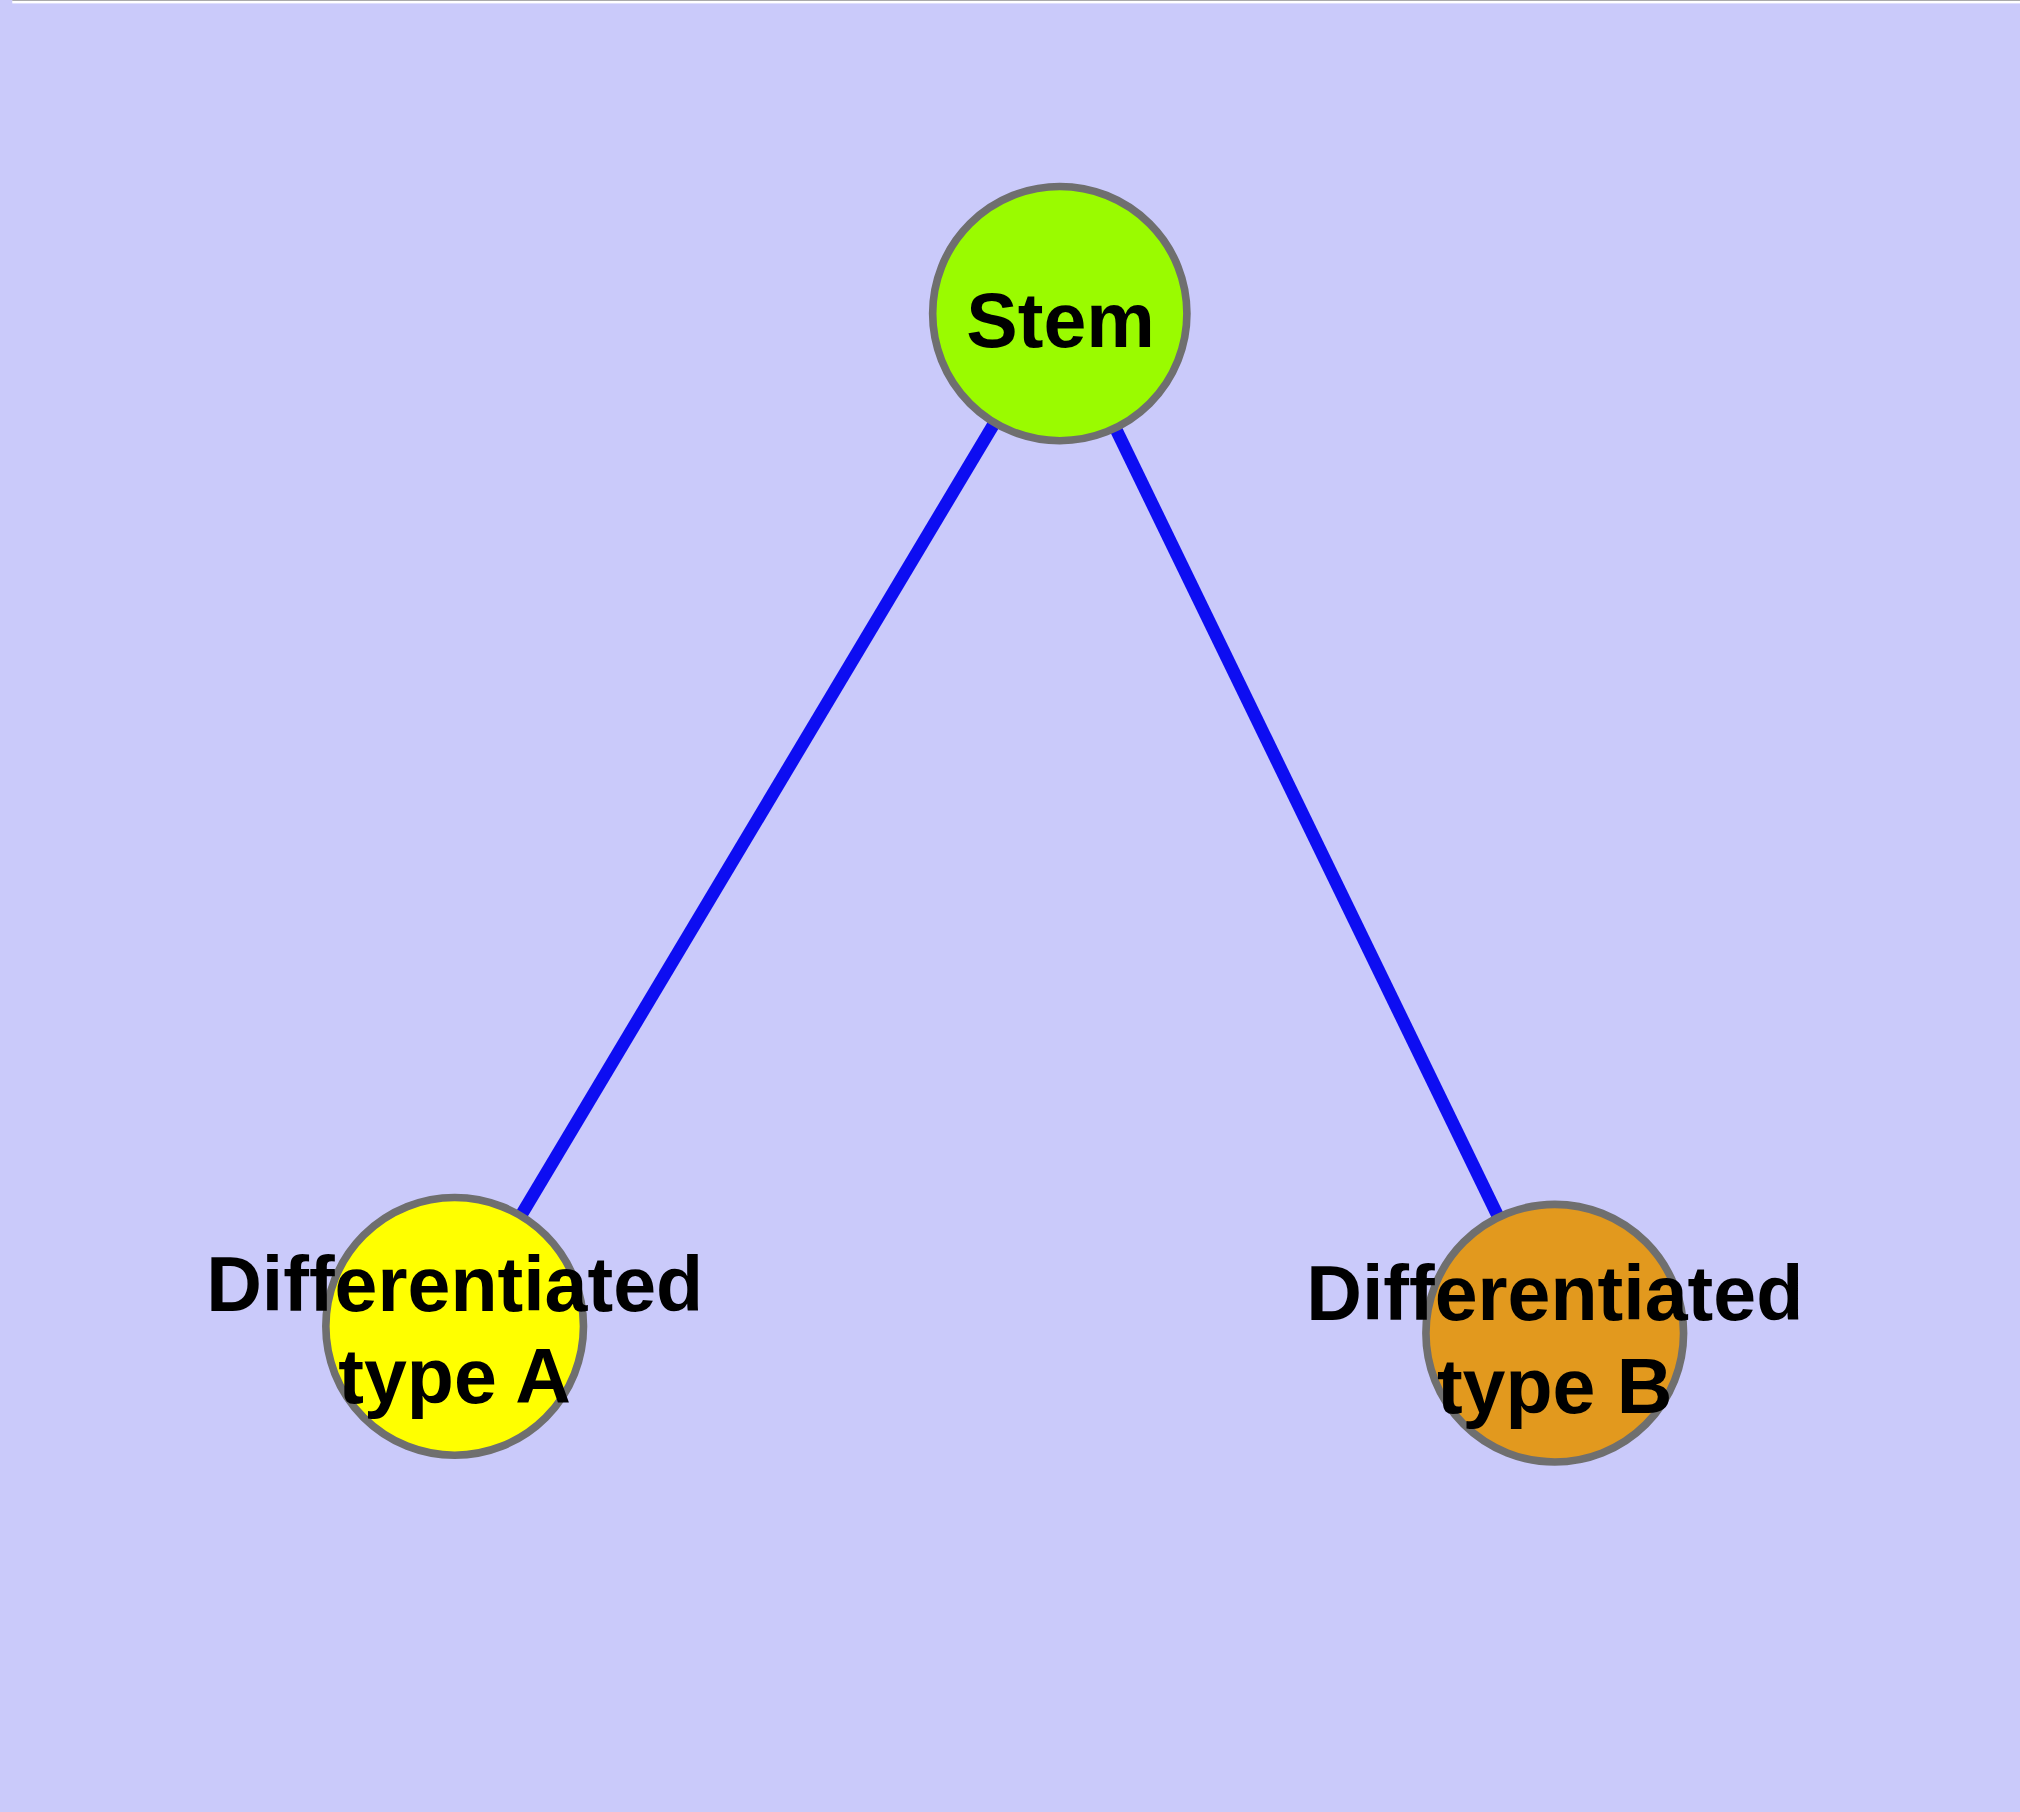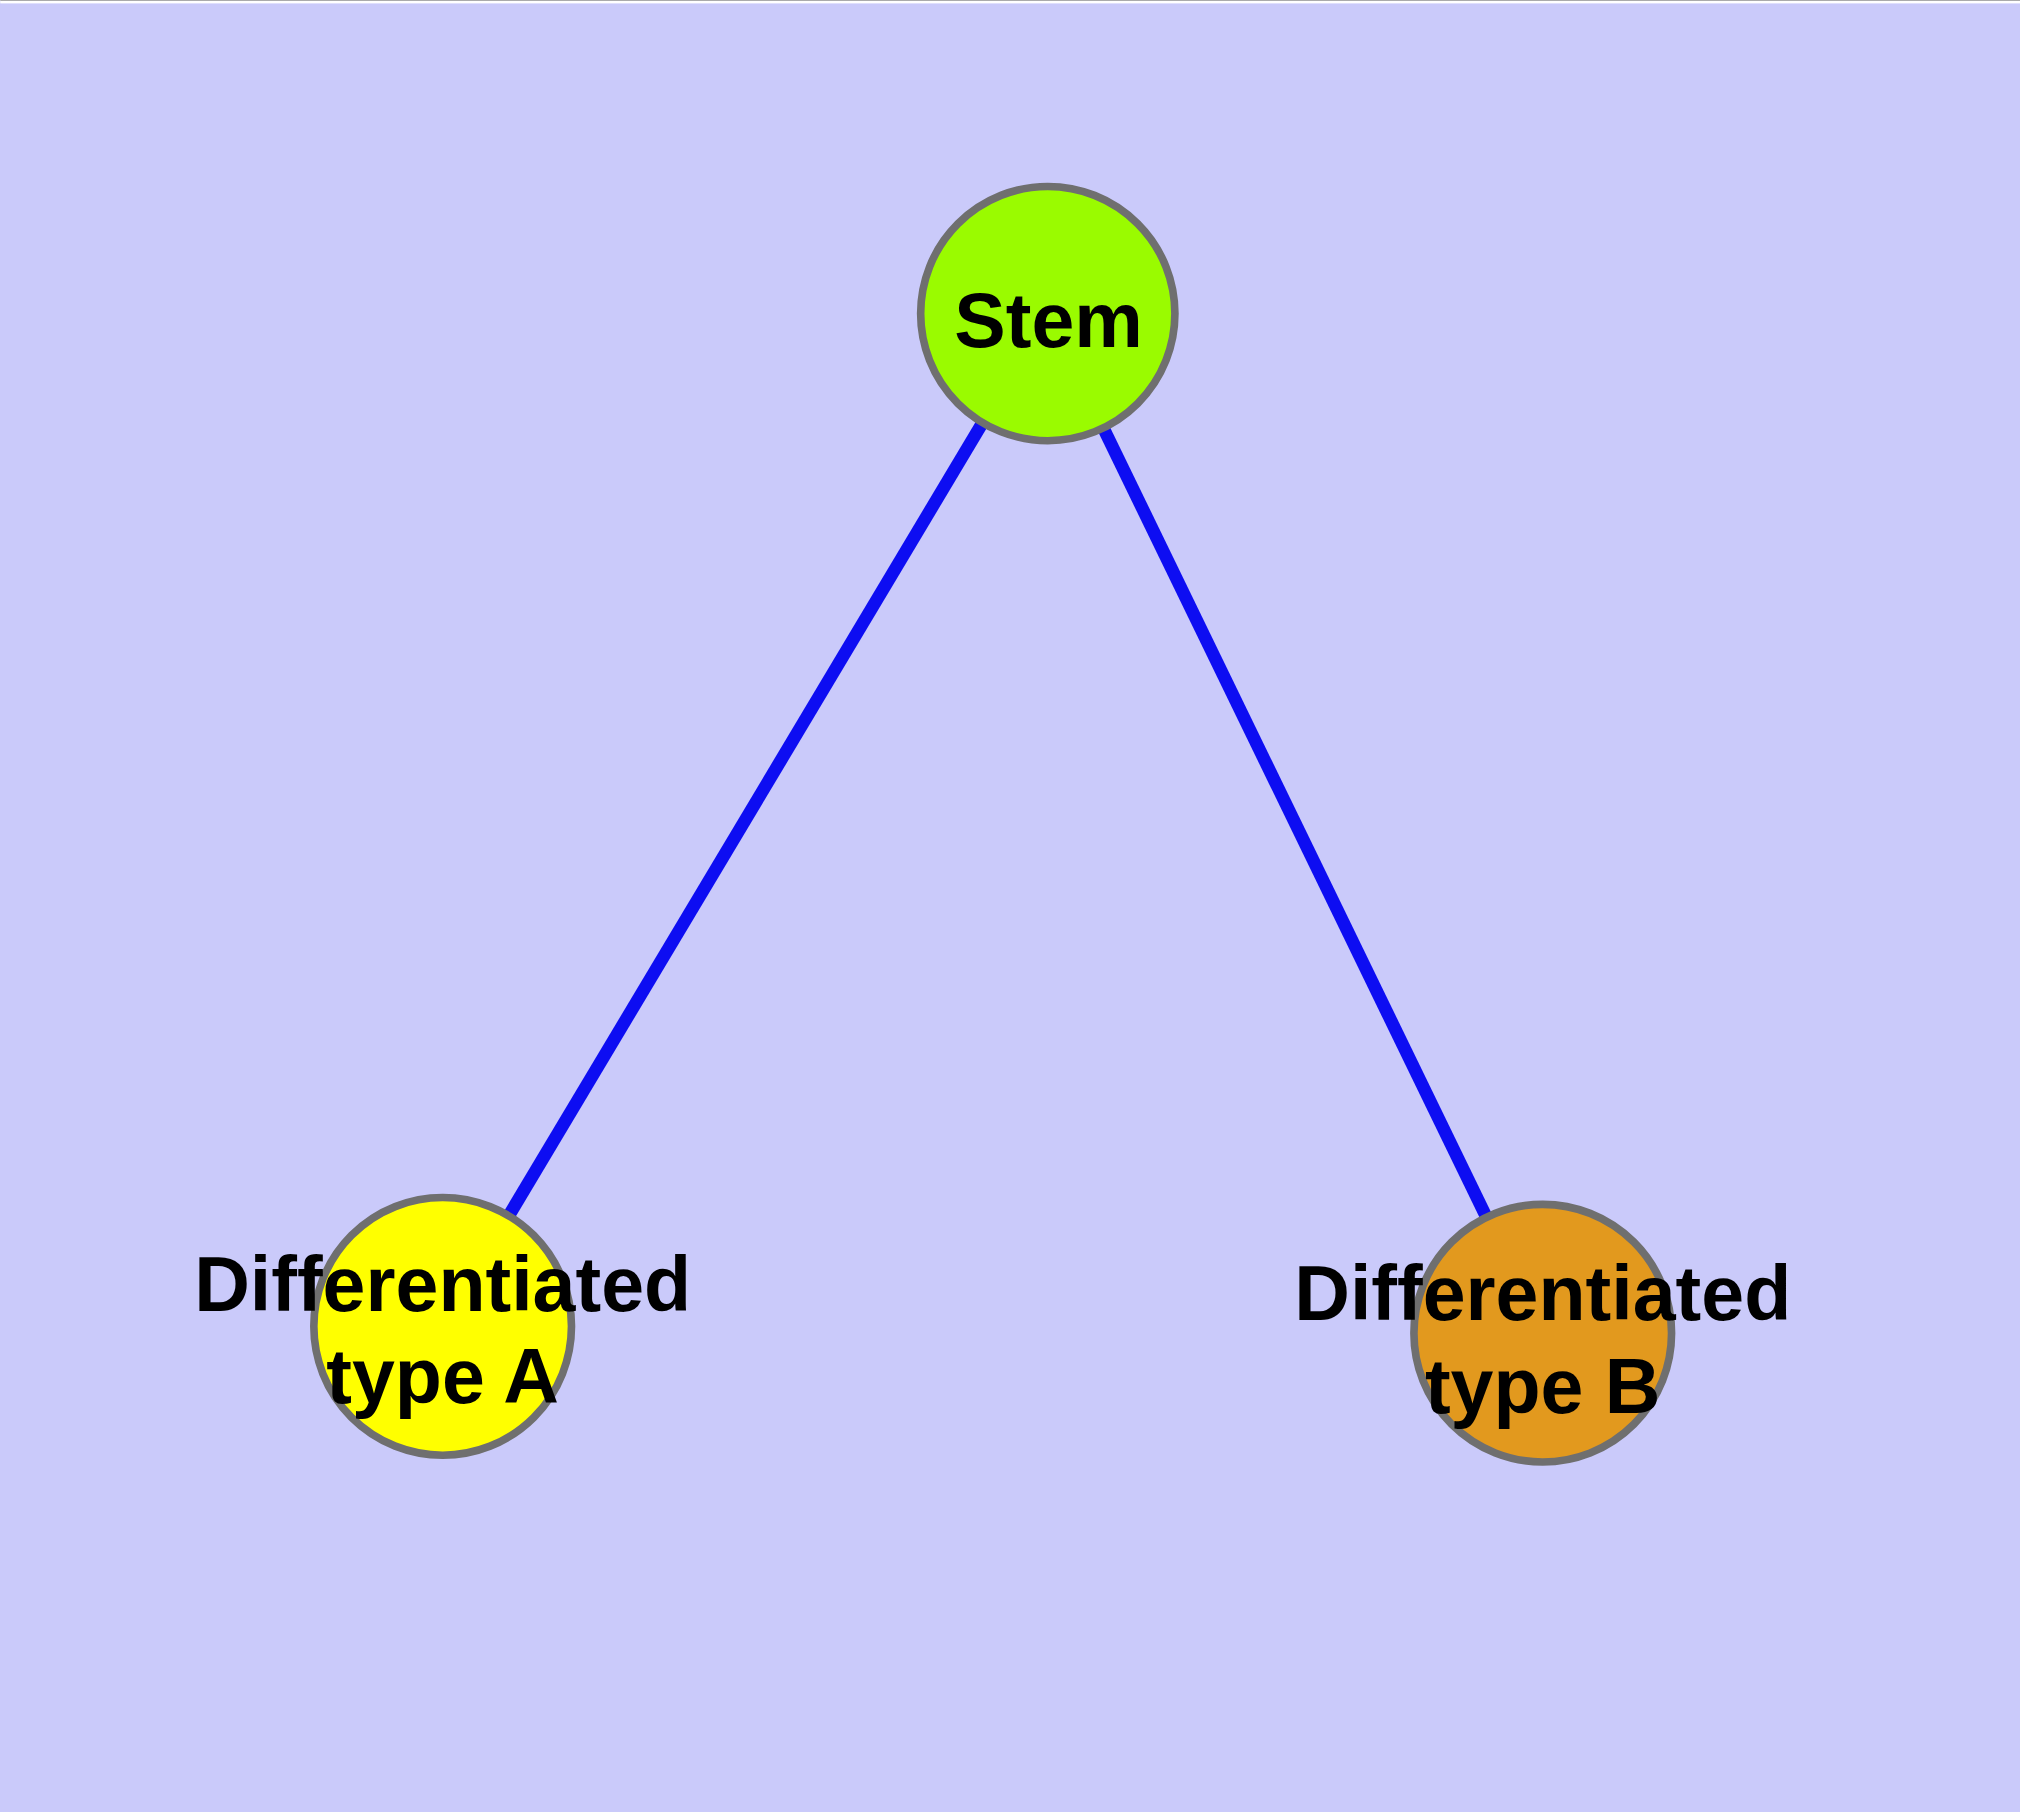--- a/index.html
+++ b/index.html
@@ -7,20 +7,21 @@
     padding: 0;
     width: 2021px;
     height: 1812px;
     overflow: hidden;
     background: #CACAFA;
   }
   .stage {
     position: relative;
     width: 1997px;
     height: 1812px;
+    margin-left: 12px;
   }
   svg {
     display: block;
   }
   .node-label {
     font-family: "Liberation Sans", sans-serif;
     font-weight: bold;
     font-size: 91px;
     text-anchor: middle;
   }

